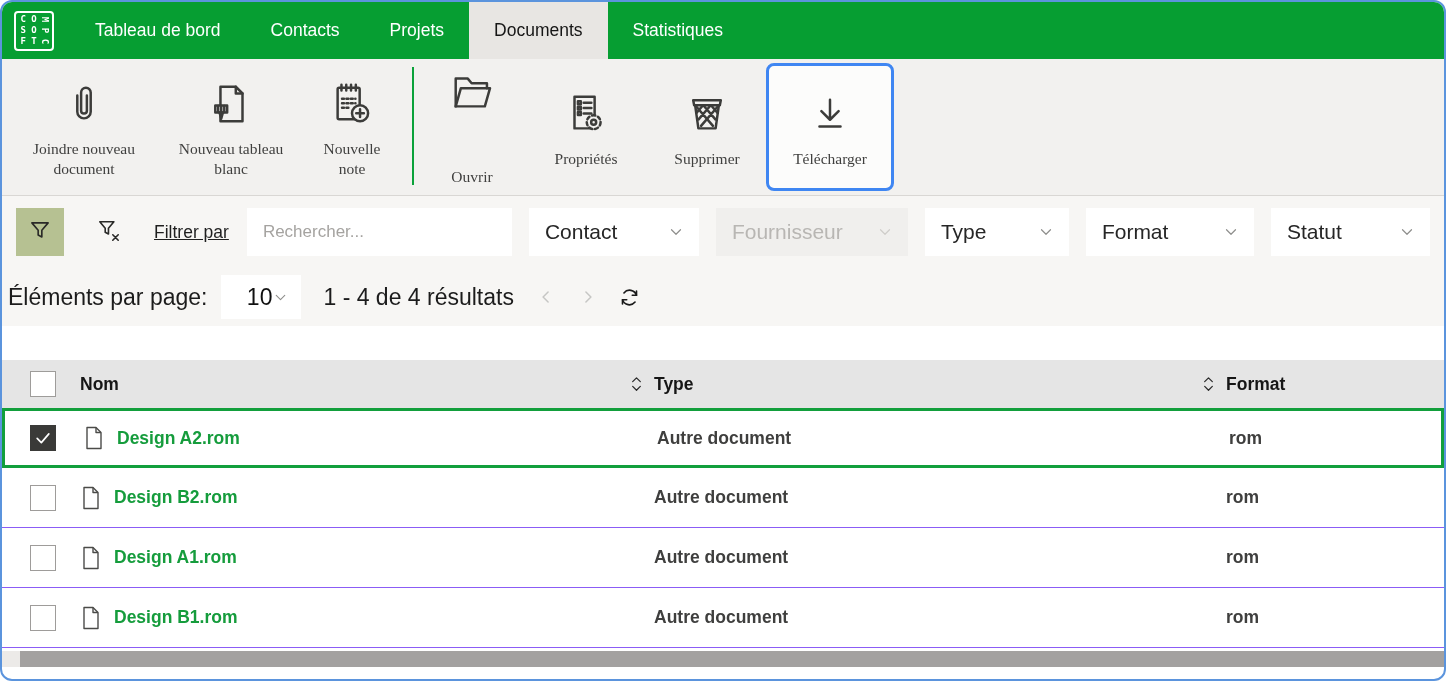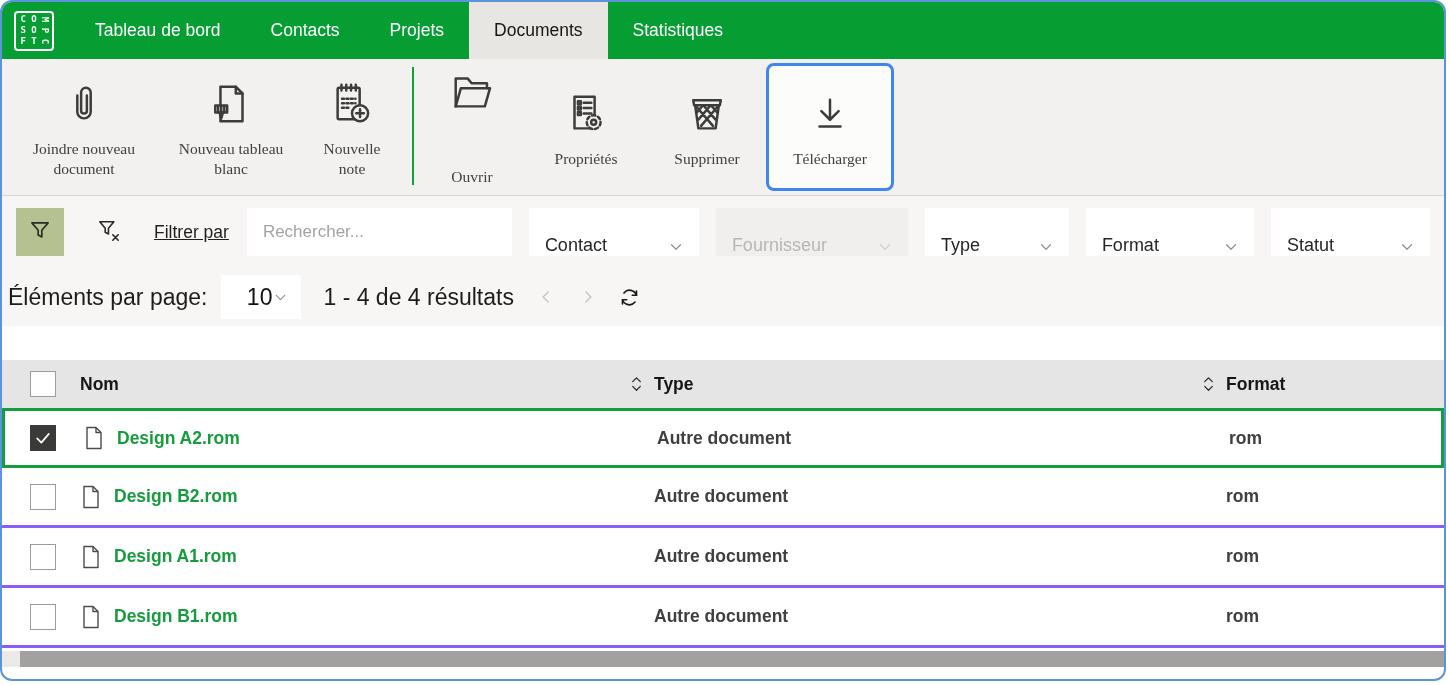--- a/index.html
+++ b/index.html
@@ -27,21 +27,21 @@
   .tb-divider{width:2px;background:#0BA23A;margin:8px 8px 10px 8px;flex:none;}
 
   
   .filter-row{height:72px;background:#F7F6F4;display:flex;align-items:center;padding:0 14px;gap:0;}
   .filter-btn{width:48px;height:48px;background:#B6C192;border:none;display:flex;align-items:center;justify-content:center;cursor:pointer;flex:none;}
   .filter-clear-btn{width:46px;height:46px;background:transparent;border:none;display:flex;align-items:center;justify-content:center;cursor:pointer;margin-left:22px;flex:none;}
   .icon-sm svg{width:26px;height:26px;stroke:#2A2A28;fill:none;stroke-width:1.5;stroke-linecap:round;stroke-linejoin:round;}
   .filter-label{font-size:17.5px;color:#1F1F1F;margin:0 18px 0 22px;flex:none;text-decoration:underline;}
   .search-input{width:265px;height:48px;background:#fff;border:none;outline:none;padding:0 16px;font-size:17px;color:#262626;font-family:inherit;flex:none;box-sizing:border-box;}
   .search-input::placeholder{color:#A5A3A0;}
-  .dd{height:48px;background:#fff;display:flex;align-items:flex-end;justify-content:space-between;padding:0 14px 0 16px;font-size:18px;color:#262626;cursor:pointer;box-sizing:border-box;margin-left:17px;}
+  .dd{height:48px;background:#fff;display:flex;align-items:center;justify-content:space-between;padding:0 14px 0 16px;font-size:21px;color:#262626;cursor:pointer;box-sizing:border-box;margin-left:17px;}
   .dd svg{width:18px;height:18px;stroke:#8F8F8D;fill:none;stroke-width:1.6;stroke-linecap:round;stroke-linejoin:round;flex:none;margin-left:10px;}
   .dd.disabled{background:#F0EFED;color:#B8B6B3;cursor:default;}
   .dd.disabled svg{stroke:#CFCDCA;}
   .dd-contact{width:170px;}.dd-fournisseur{width:192px;}.dd-type{width:144px;}.dd-format{width:168px;}.dd-statut{flex:1;}
 
   
   .pagination-row{height:58px;background:#F7F6F4;display:flex;align-items:center;padding:0 6px;font-size:23px;color:#1C1C1C;}
   .pp-select{width:80px;height:44px;background:#fff;display:flex;align-items:center;justify-content:flex-end;padding:0 12px 0 16px;margin-left:14px;cursor:pointer;box-sizing:border-box;color:#111;}
   .pp-select svg{width:17px;height:17px;stroke:#8F8F8D;fill:none;stroke-width:1.6;stroke-linecap:round;stroke-linejoin:round;}
   .results{margin-left:22px;}
@@ -53,21 +53,21 @@
   
   .table{margin-top:34px;background:#e5e5e5;font-weight:bold;}
   .tgrid{display:grid;grid-template-columns:64px 552px 36px 536px 36px 1fr;align-items:center;}
   .thead{height:48px;font-size:17.5px;color:#161616;}
   .cb{width:26px;height:26px;border:1px solid #9E9C9A;background:#fff;box-sizing:border-box;margin-left:28px;cursor:pointer;display:flex;align-items:center;justify-content:center;}
   .cb.checked{background:#3A3A38;border-color:#3A3A38;}
   .cb svg{width:20px;height:20px;stroke:#fff;fill:none;stroke-width:2;stroke-linecap:round;stroke-linejoin:round;}
   .col-name{padding-left:14px;display:flex;align-items:center;}
   .sort{display:flex;align-items:center;justify-content:center;cursor:pointer;background:none;border:none;padding:0;}
   .sort svg{width:17px;height:21px;stroke:#2A2A2A;fill:none;stroke-width:1.3;stroke-linecap:round;stroke-linejoin:round;}
-  .trow{height:60px;box-sizing:border-box;border-bottom:3px solid #8b5cf6;font-size:17.5px;color:#3F3F3E;cursor:pointer;background:#fff;}
+  .trow{height:60px;box-sizing:border-box;border-bottom:1px solid #8b5cf6;font-size:17.5px;color:#3F3F3E;cursor:pointer;background:#fff;}
   .trow.selected{border:3px solid #129F3C;}
   .file-ic{display:flex;align-items:center;margin-right:12px;}
   .file-ic svg{width:22px;height:26px;stroke:#4B4B49;fill:none;stroke-width:1.4;stroke-linejoin:round;}
   .doc-link{color:#159C3C;}
   .trow.selected .cb{margin-left:25px;}
   .trow.selected .col-name{padding-left:14px;}
 
   
   .hscroll{margin-top:3px;height:16px;background:#ECEAE8;position:relative;}
   .hscroll .thumb{position:absolute;top:0;bottom:0;left:18px;right:0;background:#A3A1A0;}

